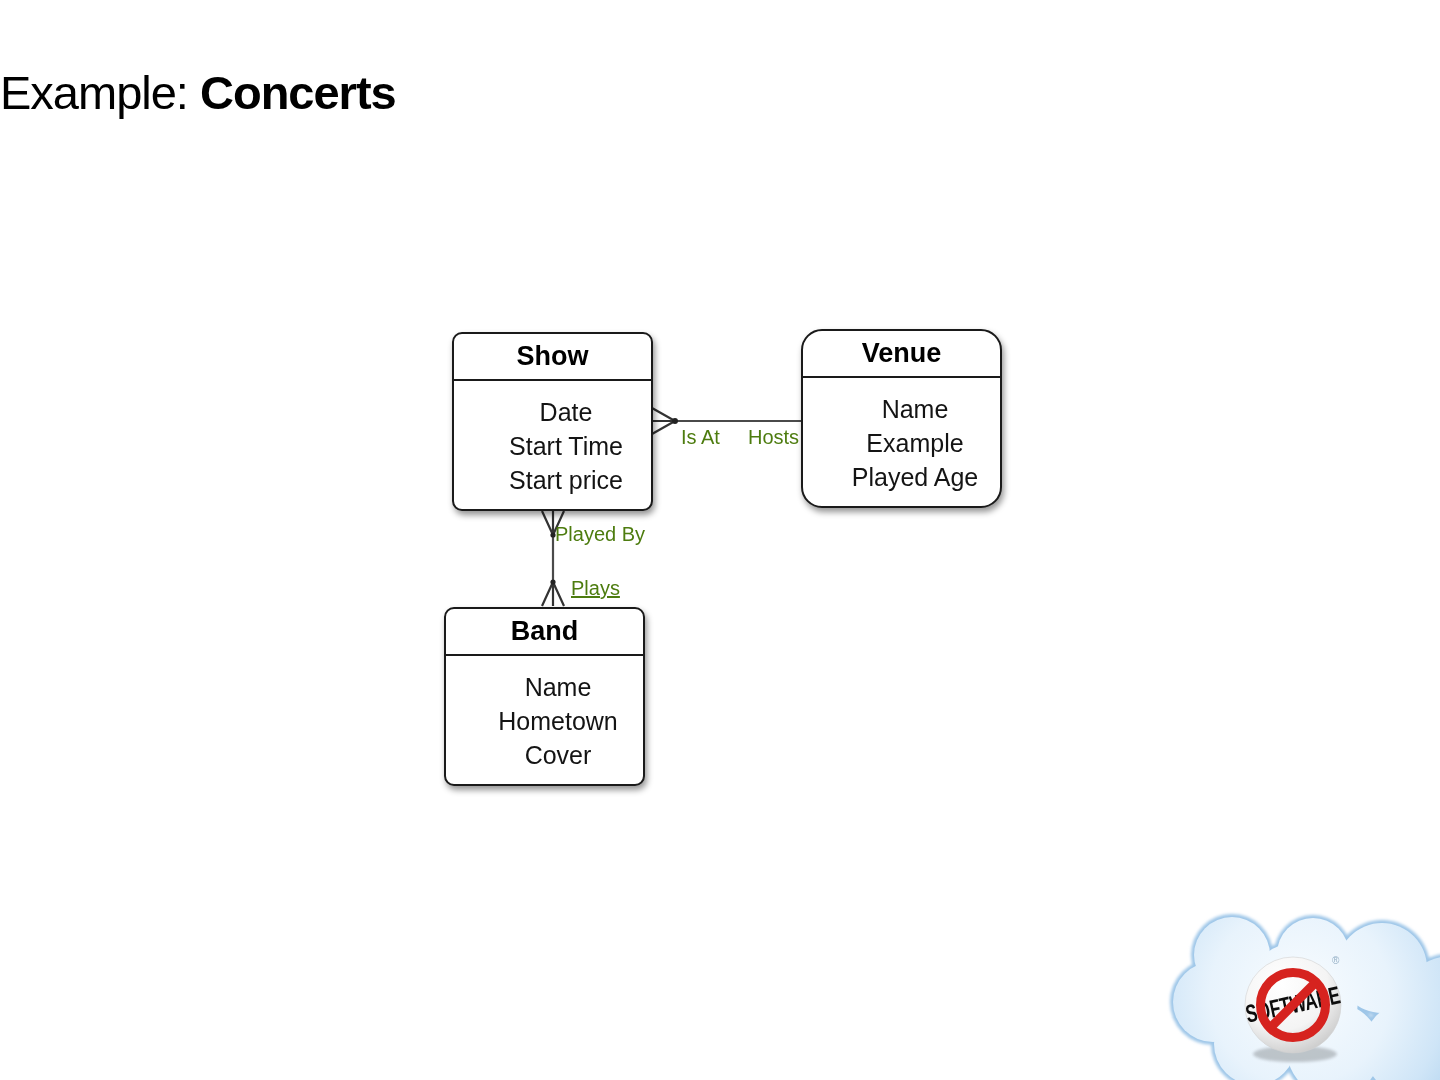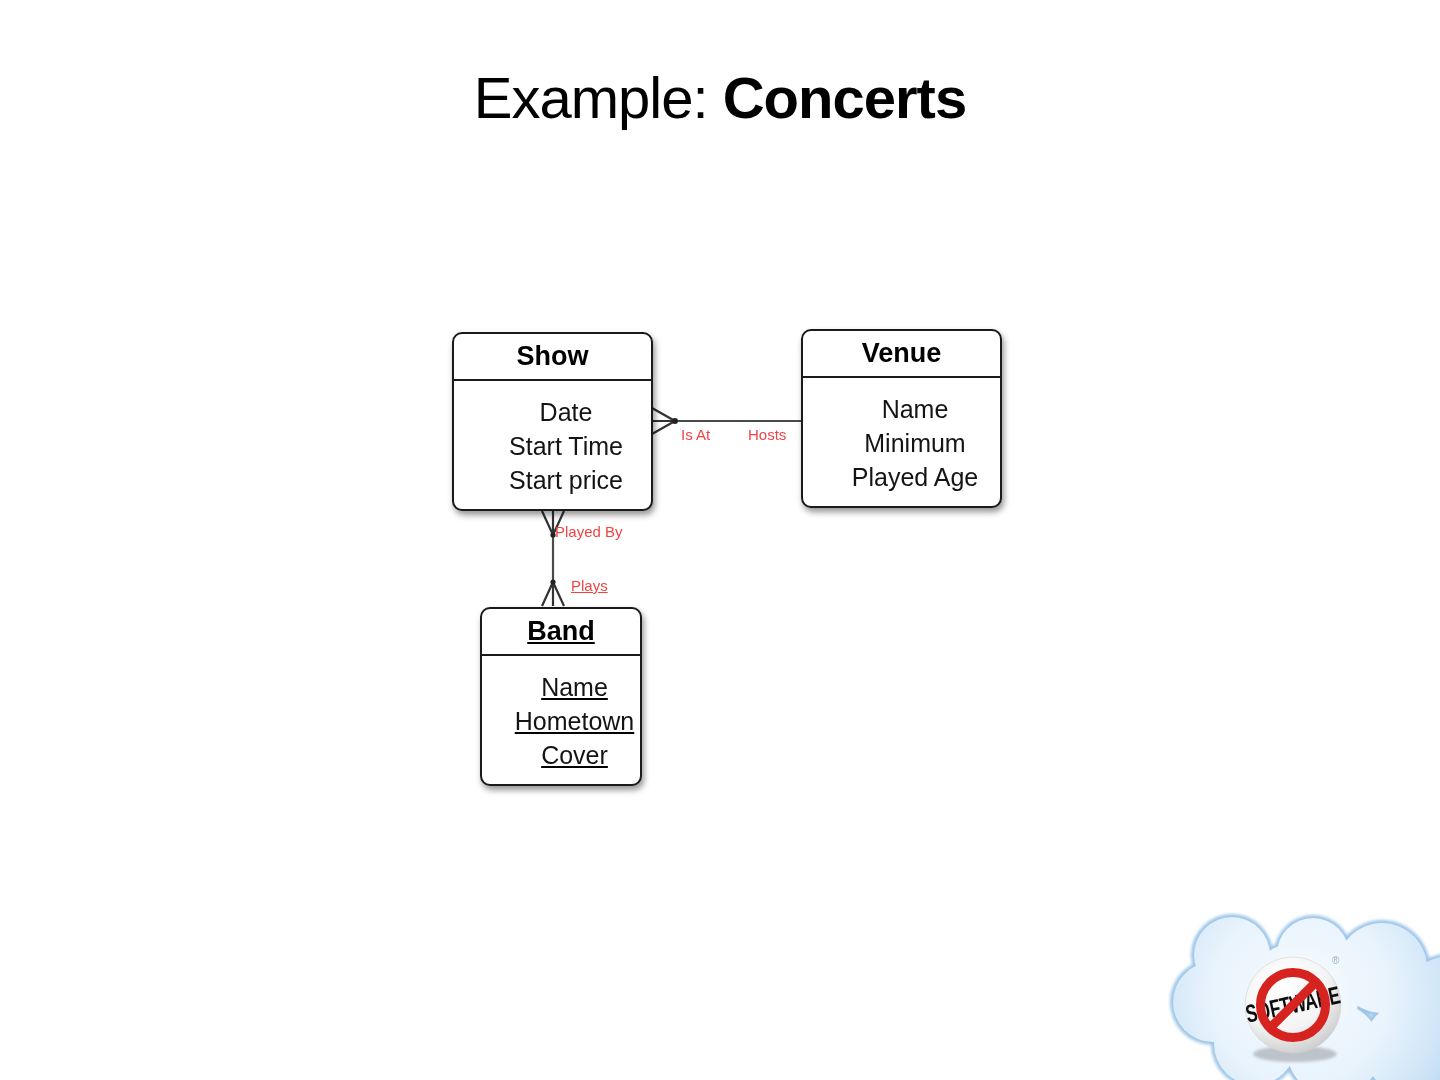--- a/index.html
+++ b/index.html
@@ -7,22 +7,21 @@
   .slide {
     position:relative;
     width:1440px; height:1080px;
     background:#ffffff;
     overflow:hidden;
     font-family:"Liberation Sans", sans-serif;
   }
   
   .title {
     position:absolute; top:68px; left:0; width:1440px;
-    text-align:center;
-    font-size:58px; line-height:1.05; color:#000;
+    font-size:47px; line-height:1.05; color:#000;
     letter-spacing:-1px;
     white-space:pre;
   }
   .title .bold { font-weight:bold; }
 
   
   .entity {
     position:absolute;
     background:#ffffff;
     border:2.5px solid #1a1a1a;
@@ -33,27 +32,27 @@
   .entity-header {
     height:47px;
     border-bottom:2.5px solid #1a1a1a;
     display:flex; align-items:center; justify-content:center;
     font-weight:bold; font-size:27px; color:#000;
   }
   .entity-attrs { padding:14px 0 0 27px; }
   .entity-attr { font-size:25px; line-height:34px; color:#141414;text-align:center; }
 
   #entity-show  { left:452px; top:332px; width:201px; height:179px; }
-  #entity-venue { left:801px; top:329px; width:201px; height:179px; }
-  #entity-band  { left:480px; top:607px; width:162px; height:179px;text-decoration:underline; }
+  #entity-venue { left:801px; top:329px; width:201px; height:179px;border-radius:21px; }
+  #entity-band  { left:444px; top:607px; width:201px; height:179px; }
 
   
   .rel-label {
     position:absolute;
-    font-size:15px; color:#ef4444;
+    font-size:20px; color:#4d7c0f;
     z-index:3; white-space:nowrap;
   }
   #label-is-at     { left:681px; top:426px; }
   #label-hosts     { left:748px; top:426px;text-align:right; }
   #label-played-by { left:555px; top:523px; }
   #label-plays     { left:571px; top:577px;text-decoration:underline; }
 
   
   .connector-svg {
     position:absolute; left:0; top:0;
@@ -98,21 +97,21 @@
       <div class="entity-attr">Date</div>
       <div class="entity-attr">Start Time</div>
       <div class="entity-attr">Start price</div>
     </div>
   </div>
 
   <div class="entity" id="entity-venue">
     <div class="entity-header">Venue</div>
     <div class="entity-attrs">
       <div class="entity-attr">Name</div>
-      <div class="entity-attr">Minimum</div>
+      <div class="entity-attr">Example</div>
       <div class="entity-attr">Played Age</div>
     </div>
   </div>
 
   <div class="entity" id="entity-band">
     <div class="entity-header">Band</div>
     <div class="entity-attrs">
       <div class="entity-attr">Name</div>
       <div class="entity-attr">Hometown</div>
       <div class="entity-attr">Cover</div>

